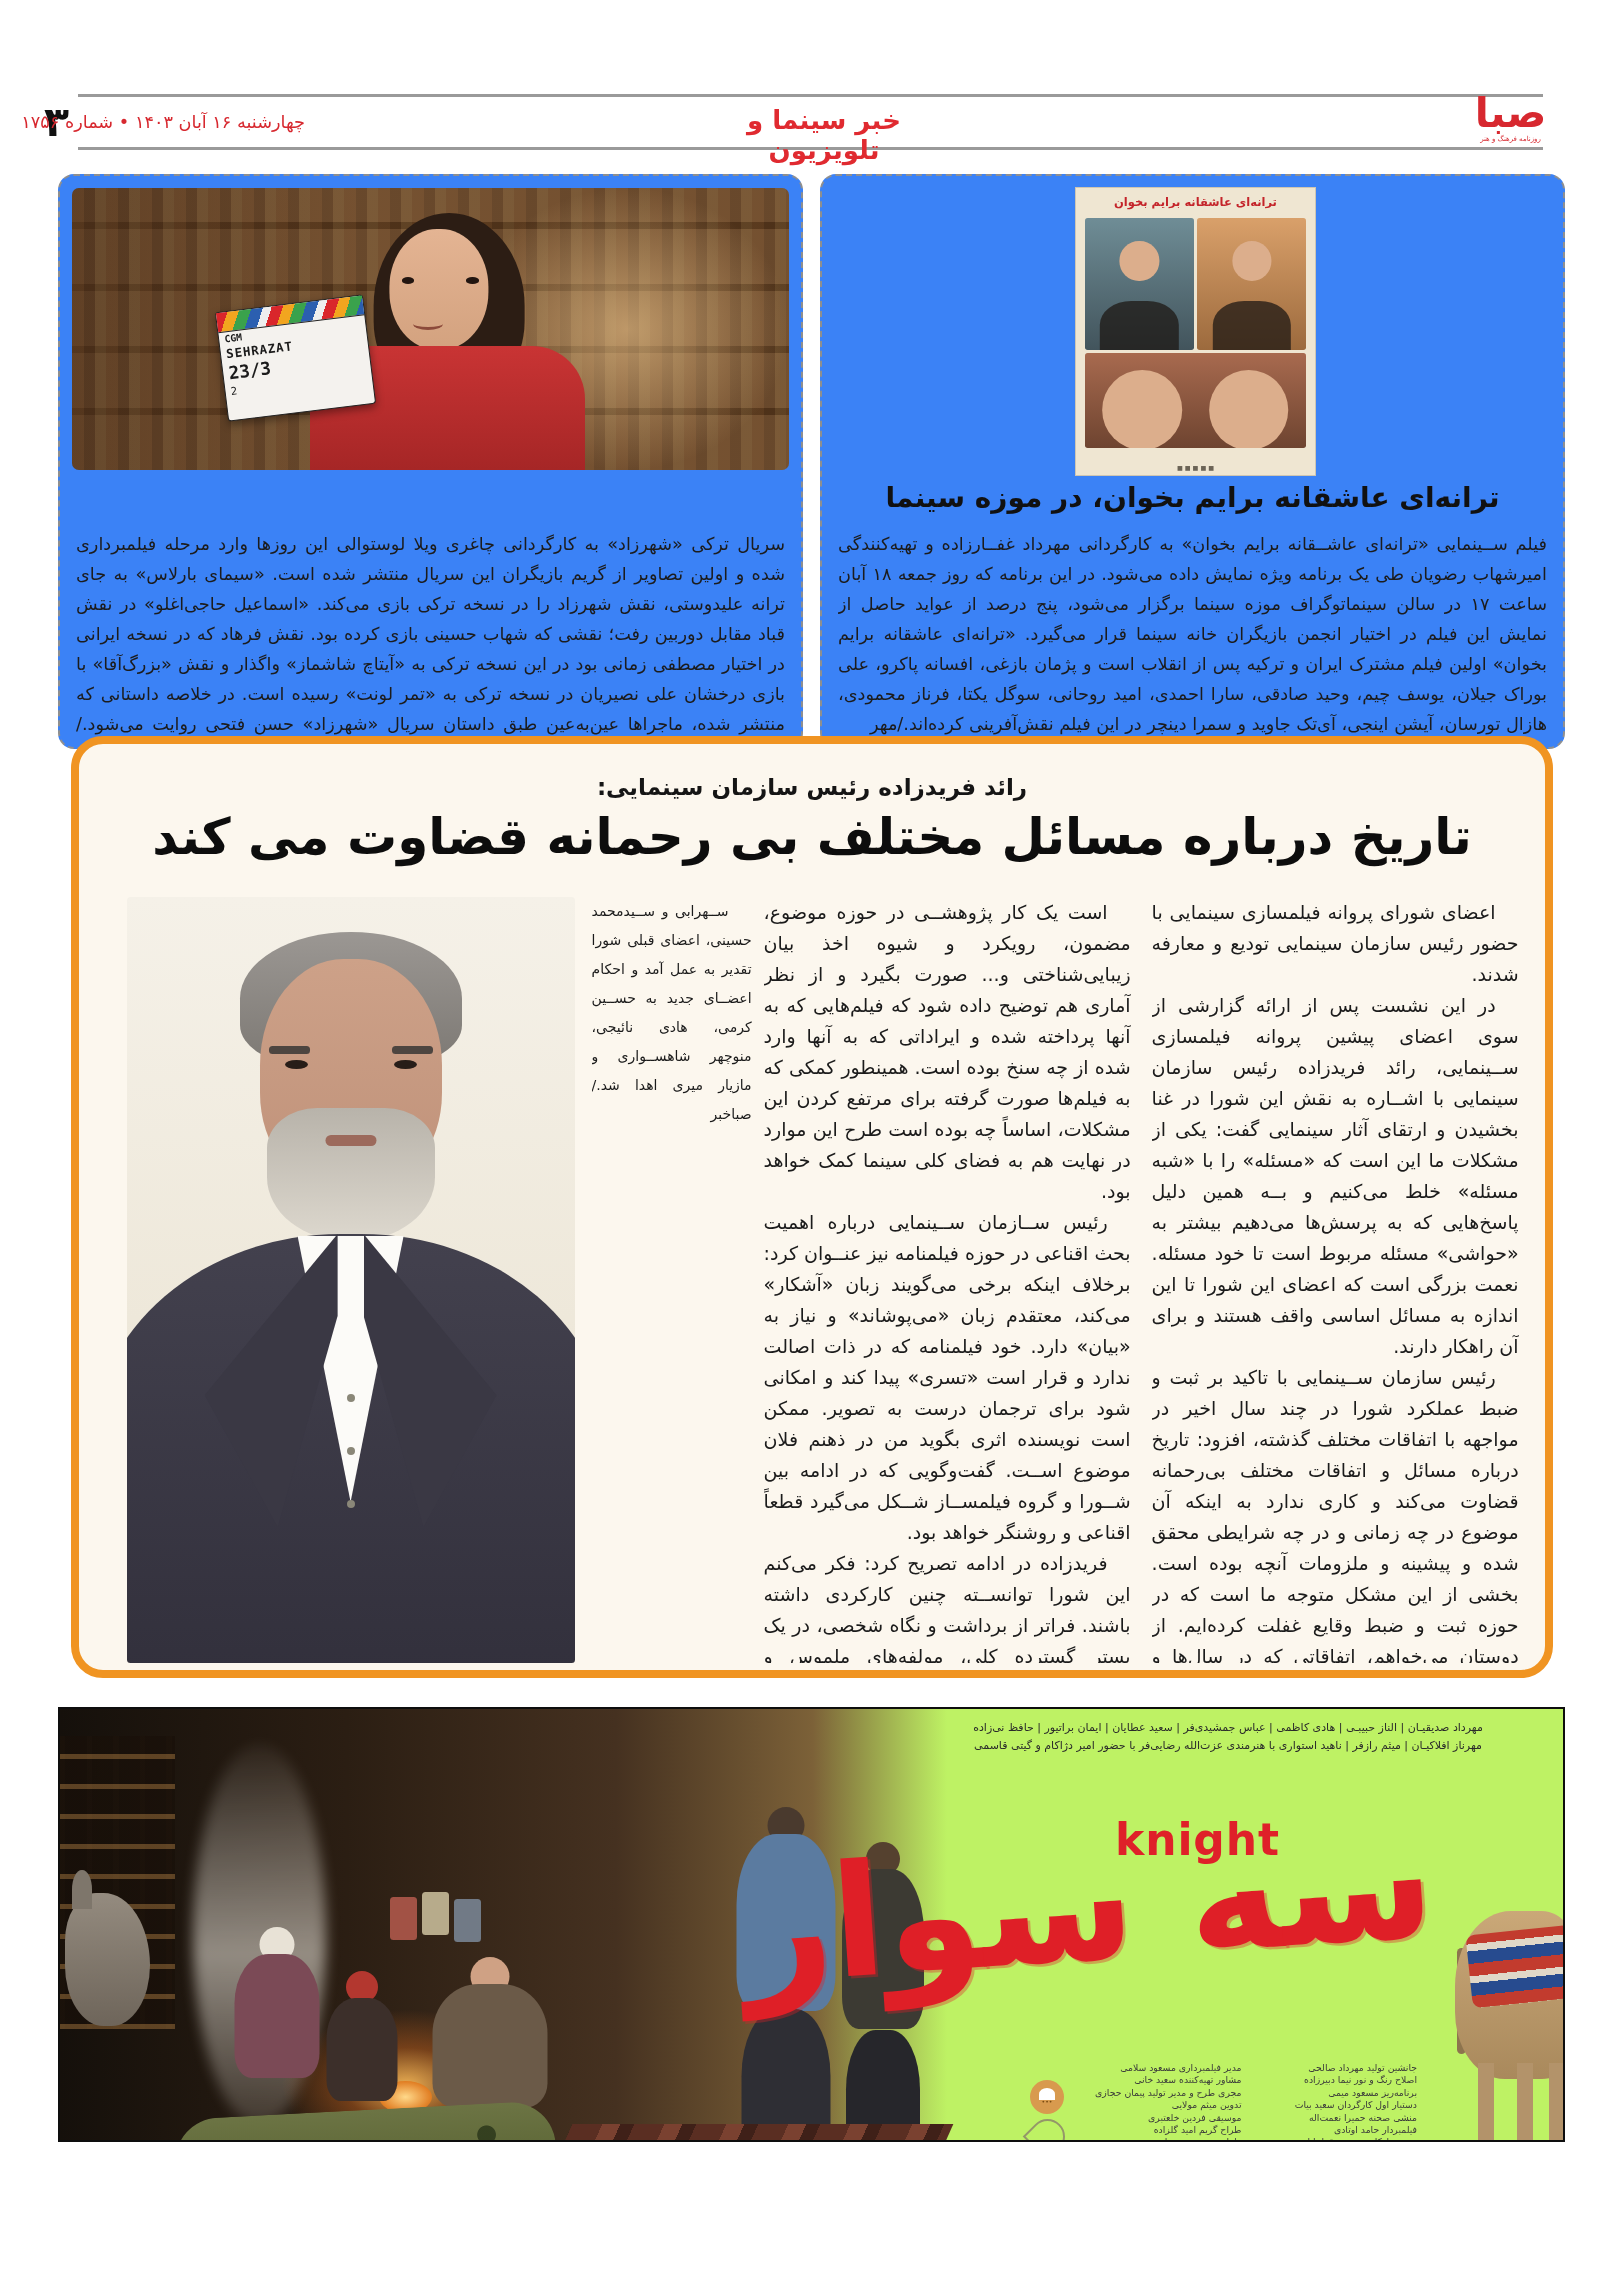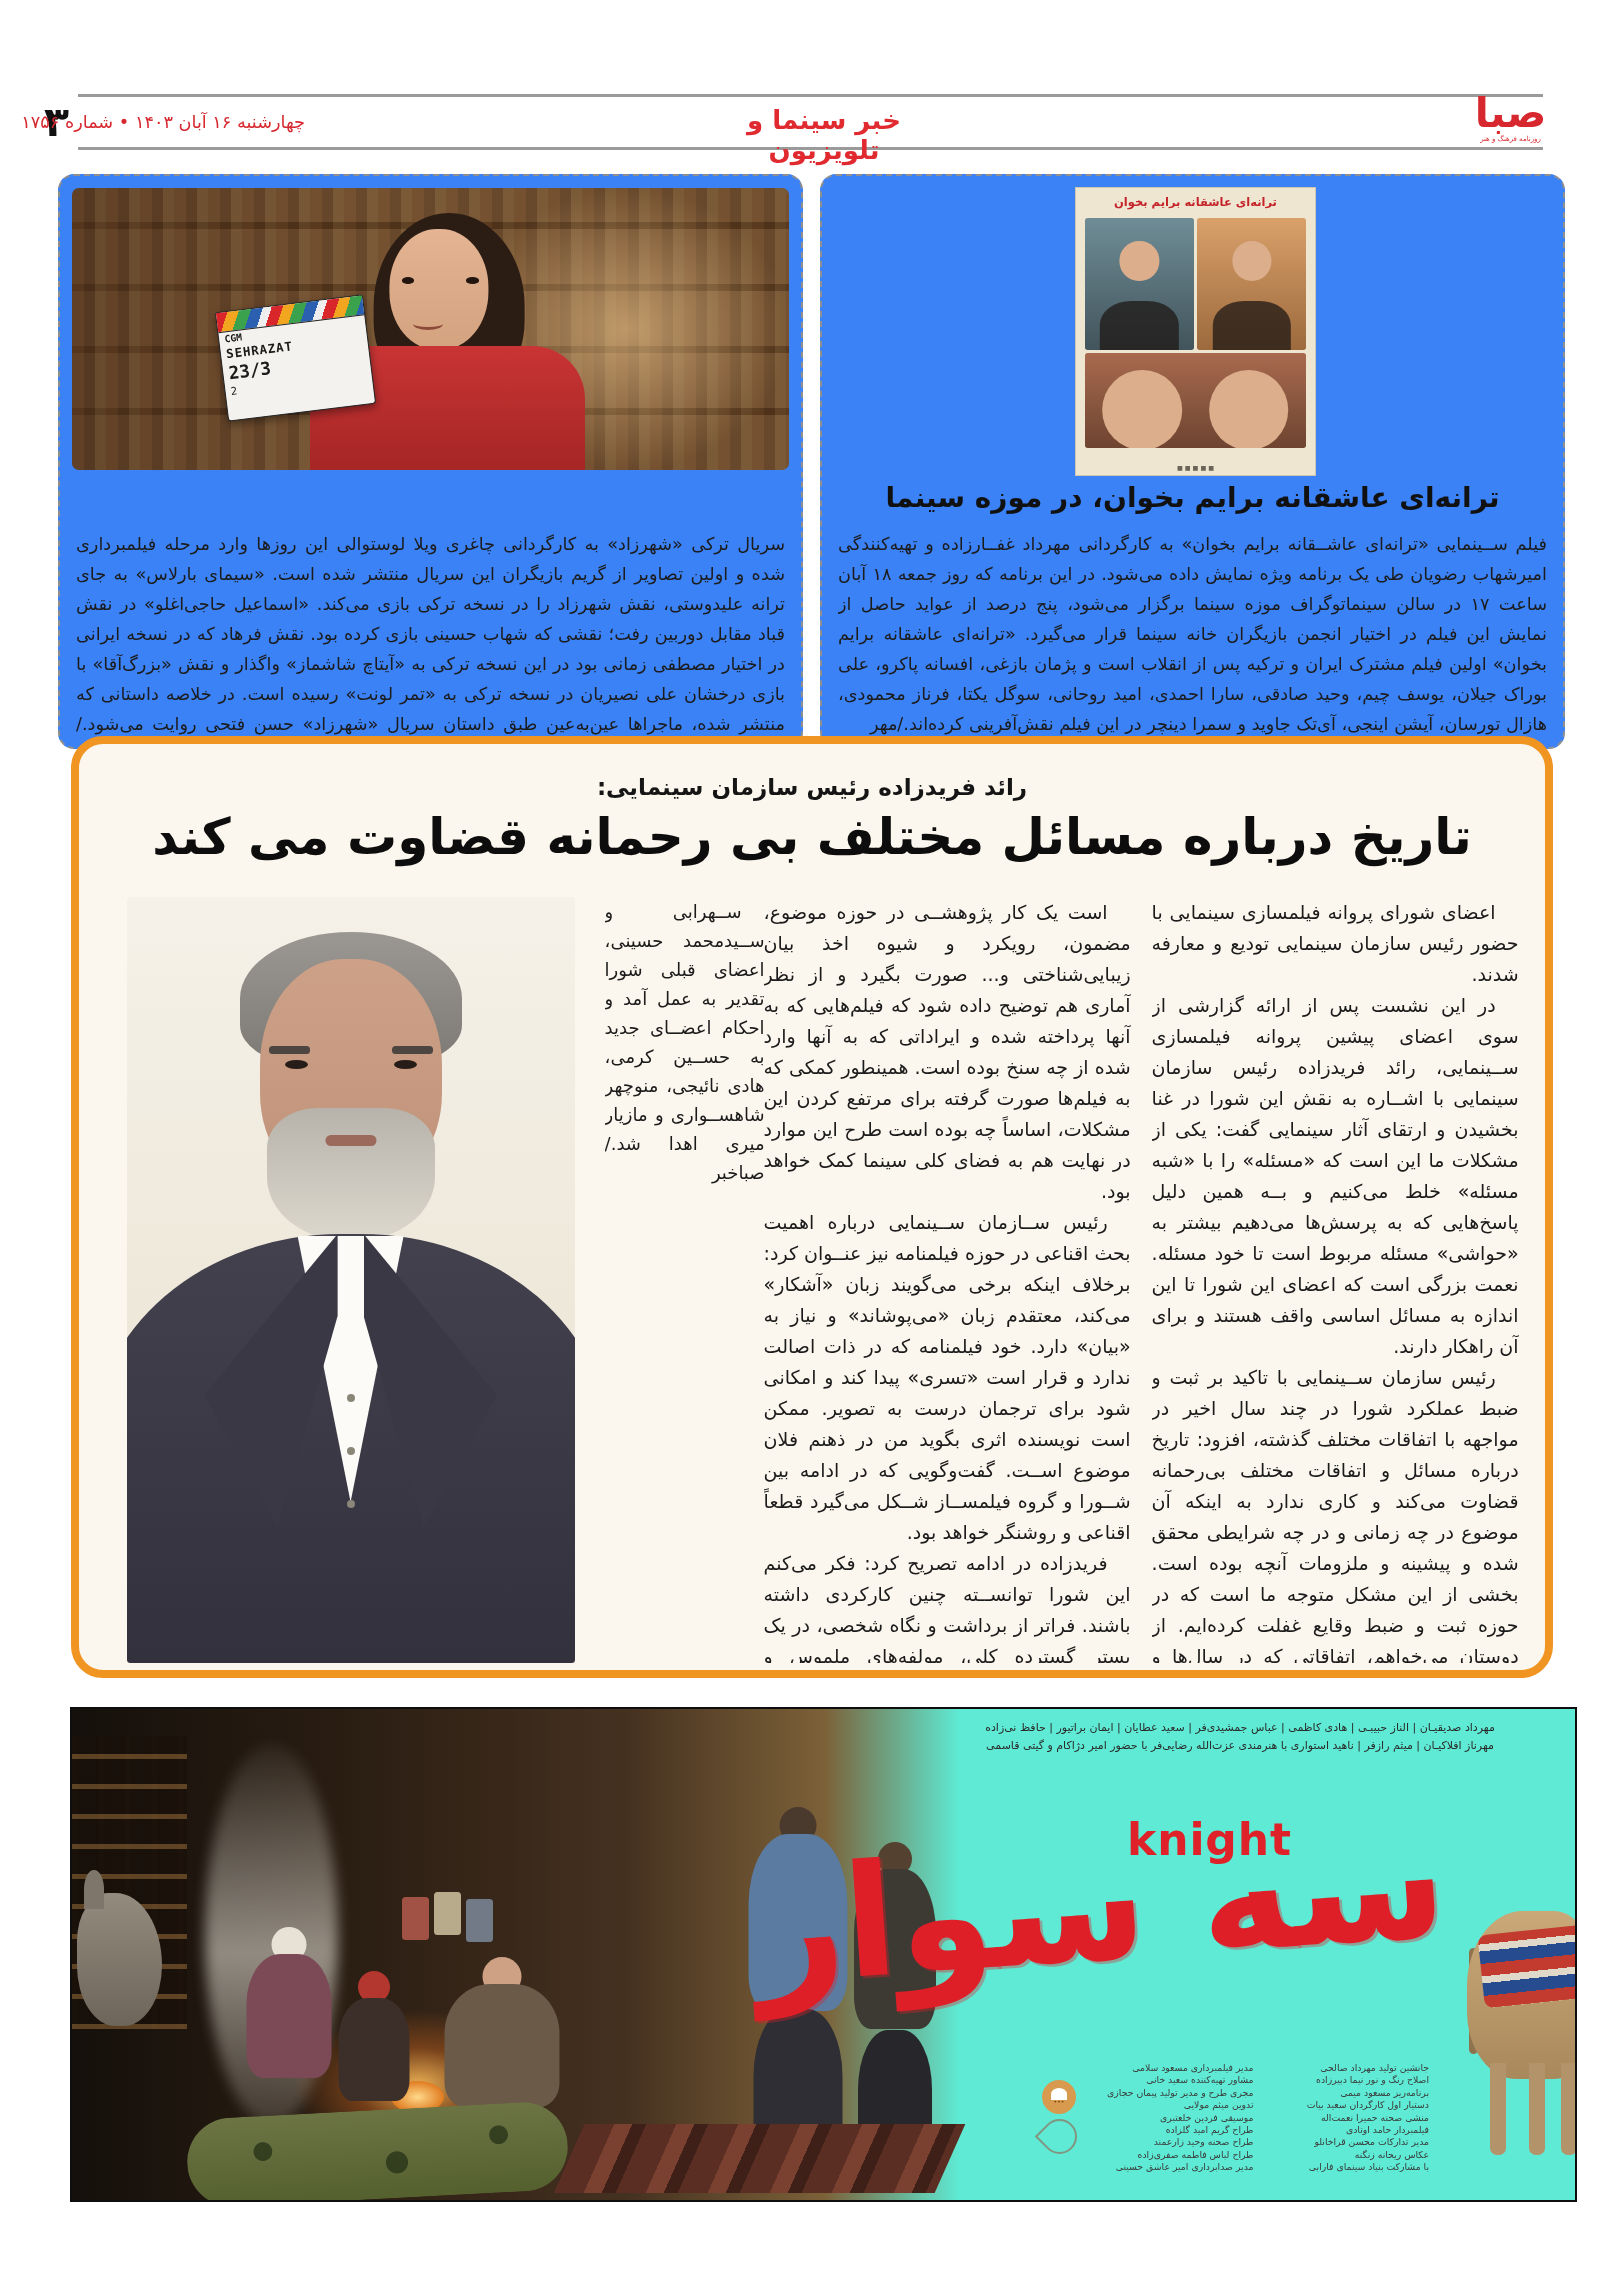--- a/index.html
+++ b/index.html
@@ -64,40 +64,40 @@
 
   
   #main-box { position:absolute; left:71px; top:736px; width:1482px; height:942px; border:8px solid #f09422; border-radius:32px; background:#fcf7ee; overflow:hidden; }
   .kicker { position:absolute; left:0; right:0; top:30px; text-align:center; font-size:23px; font-weight:bold; color:#151515; }
   .main-headline { position:absolute; left:0; right:0; top:64px; text-align:center; font-size:50px; font-weight:900; color:#0d0d0d; }
   .main-content { position:absolute; left:26.6px; right:26.6px; top:153px; height:766px; }
   .m-col { position:absolute; top:0; font-size:19px; line-height:31px; text-align:justify; color:#1b1b1b; overflow:hidden; height:766px; }
   .m-col p { text-indent:23px; }
   #mcol1 { left:1046px; width:367px; }
   #mcol2 { left:658px;  width:367px; }
-  #mcol3 { left:499px;  width:160px; height:372px; font-size:18px; line-height:29px; }
+  #mcol3 { left:486px;  width:160px; height:372px; font-size:14px; line-height:29px; }
 
   
   .portrait { position:absolute; left:21px; top:0; width:448px; height:766px; border-radius:3.5px; overflow:hidden;
     background:linear-gradient(180deg,#f5f1e8 0%, #eee8da 55%, #e6dfd0 100%); }
   .p-hair { position:absolute; left:50%; top:35px; transform:translateX(-50%); width:222px; height:133px; background:linear-gradient(180deg,#9b9793,#7d7974); border-radius:50% 50% 30% 30%; }
   .p-face { position:absolute; left:50%; top:62px; transform:translateX(-50%); width:182px; height:231px; background:linear-gradient(180deg,#cda188,#c0927a); border-radius:46% 46% 42% 42%; }
   .p-brow { position:absolute; top:149px; width:41px; height:8px; background:#4d4540; border-radius:3.5px; }
   .p-eye  { position:absolute; top:163px; width:23px; height:8.9px; background:#271d18; border-radius:50%; }
   .p-beard { position:absolute; left:50%; top:211px; transform:translateX(-50%); width:168px; height:133px; background:linear-gradient(180deg,#b8b3aa,#ddd8ce); border-radius:30% 30% 48% 48%; }
   .p-mouth { position:absolute; left:50%; top:238px; transform:translateX(-50%); width:51px; height:10.6px; background:#9c6a5c; border-radius:7px; }
   .p-suit { position:absolute; left:-35px; right:-35px; top:337px; height:443px; background:linear-gradient(180deg,#43414e,#32303c); border-radius:48% 48% 0 0; }
   .p-lapel-l, .p-lapel-r { position:absolute; top:337px; width:133px; height:293px; background:#3a3844; }
   .p-lapel-l { left:78px;  clip-path:polygon(100% 0, 0 55%, 55% 100%, 100% 28%); }
   .p-lapel-r { right:78px; clip-path:polygon(0 0, 100% 55%, 45% 100%, 0 28%); }
   .p-vee { position:absolute; left:50%; top:339px; transform:translateX(-50%); width:106px; height:266px; background:#fcfbf8; clip-path:polygon(50% 100%, 0 0, 100% 0); }
   .p-button { position:absolute; left:50%; transform:translateX(-50%); width:8px; height:8px; background:#8a8778; border-radius:50%; }
 
   
-  #poster { position:absolute; left:70px; top:1707px; width:1507px; height:495px; border:2.7px solid #0e0e0e; background:#5eead4; overflow:hidden; }
+  #poster { position:absolute; left:58px; top:1707px; width:1507px; height:435px; border:2.7px solid #0e0e0e; background:#bef264; overflow:hidden; }
   .scene { position:absolute; left:0; top:0; width:896px; height:100%;
     background:
       linear-gradient(90deg, #15100b 0%, #2b1e13 32%, #453120 62%, #7c6138 84%, rgba(246,239,223,0) 99%); }
   .lattice { position:absolute; left:0; top:26.6px; width:115px; height:293px; opacity:.8;
     background:
       repeating-linear-gradient(0deg, rgba(120,85,45,.9) 0 5.3px, rgba(25,16,9,.9) 5.3px 30px),
       repeating-linear-gradient(90deg, rgba(120,85,45,.35) 0 5.3px, rgba(0,0,0,0) 5.3px 26.6px); }
   .donkey-left { position:absolute; left:5.3px; top:184px; width:85px; height:133px; background:linear-gradient(180deg,#948b7f,#6e655a); border-radius:40% 60% 50% 50%; }
   .donkey-left:before { content:""; position:absolute; left:7px; top:-23px; width:19.5px; height:39px; background:#7e766b; border-radius:50% 50% 0 0; }
   .smoke { position:absolute; left:133px; top:35px; width:133px; height:381px; border-radius:50%;

